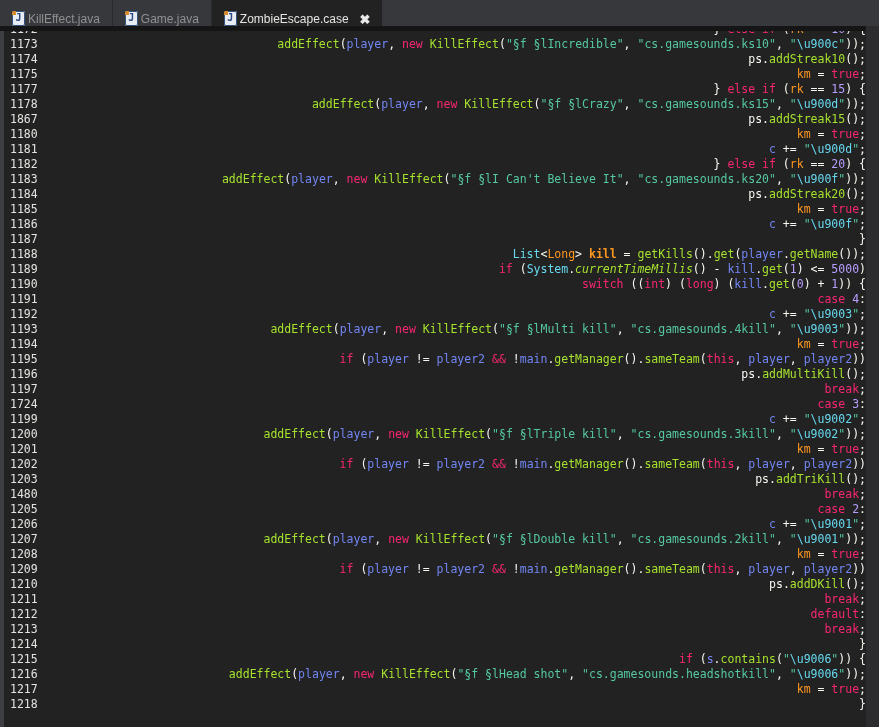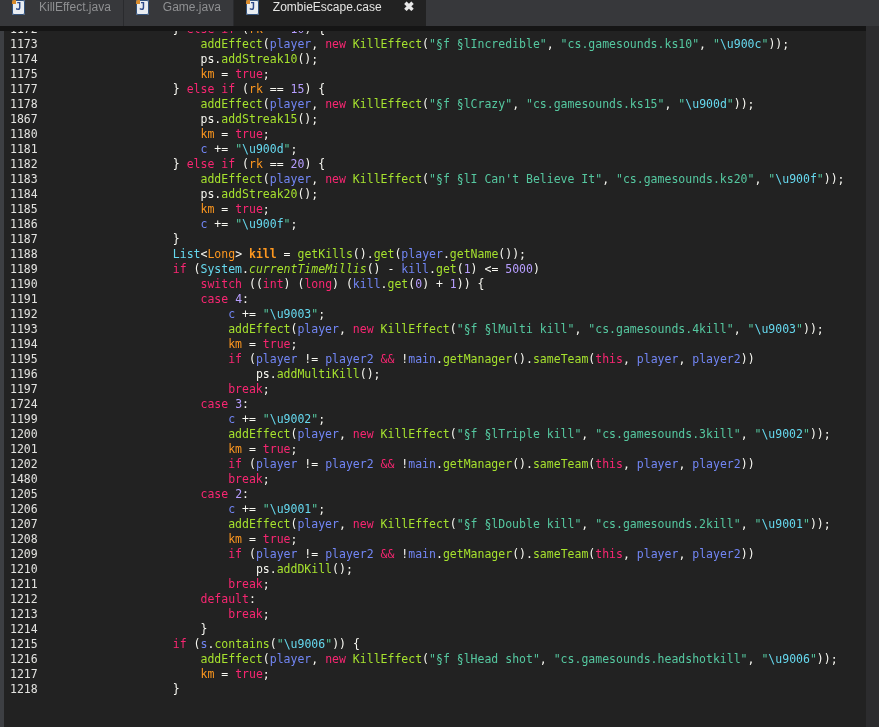--- a/index.html
+++ b/index.html
@@ -7,21 +7,21 @@
     width:879px;height:727px;overflow:hidden;position:relative;
     background:#222222;font-family:"Liberation Sans",sans-serif;
     -webkit-font-smoothing:antialiased;
   }
   
   #tabbar{
     position:absolute;top:0;left:0;right:0;height:26px;
     background:#37383b;display:flex;align-items:stretch;z-index:10;
   }
   .tab{
-    display:flex;align-items:flex-start;gap:14px;padding:0 12px;
+    display:flex;align-items:flex-end;gap:3px;padding:0 12px;
     color:#8f9092;font-size:12px;cursor:default;
     border-right:1px solid rgba(0,0,0,.22);
   }
   .tab.active{
     background:#222222;color:#e4e4e2;border-right:none;
   }
   .jicon{
     width:13px;height:15px;border-radius:2px;background:#e9edf2;
     position:relative;display:inline-block;flex:0 0 13px;
     box-shadow:inset 0 0 0 1px #33537e;
@@ -43,21 +43,21 @@
     overflow:hidden;background:#222222;
   }
   #topstrip{
     position:absolute;top:0;left:0;right:-13px;height:5px;background:#151515;z-index:3;
   }
   #leftstrip{
     position:absolute;top:0;left:0;bottom:0;width:4px;background:#3d3f43;z-index:2;
   }
   #rows{position:absolute;top:-4px;left:0;right:0;z-index:1;}
   .row{display:flex;height:15px;line-height:15px;
-       font-family:"DejaVu Sans Mono",monospace;font-size:11.5px;}
+       font-family:"DejaVu Sans Mono",monospace;font-size:11.5px;justify-content:space-between;}
   .ln{flex:0 0 46px;padding-left:10px;color:#e3e3e0;}
   .code{white-space:pre;padding-left:6px;color:#f8f8f2;}
   
   .tk-pl{color:#f8f8f2;}
   .tk-kw{color:#f92672;}
   .tk-fn{color:#a6e22e;}
   .tk-it{color:#a6e22e;font-style:italic;}
   .tk-ty{color:#66d9ef;}
   .tk-or{color:#fd971f;}
   .tk-ob{color:#fd971f;font-weight:bold;}
@@ -205,20 +205,24 @@
       </div>
       <div class="row">
         <span class="ln">1201</span>
         <span class="code">                        <span class="tk-or">km</span><span class="tk-pl"> = </span><span class="tk-kw">true</span><span class="tk-pl">;</span></span>
       </div>
       <div class="row">
         <span class="ln">1202</span>
         <span class="code">                        <span class="tk-kw">if</span><span class="tk-pl"> (</span><span class="tk-vb">player</span><span class="tk-pl"> != </span><span class="tk-vb">player2</span><span class="tk-pl"> </span><span class="tk-kw">&amp;&amp;</span><span class="tk-pl"> !</span><span class="tk-vb">main</span><span class="tk-pl">.</span><span class="tk-fn">getManager</span><span class="tk-pl">().</span><span class="tk-fn">sameTeam</span><span class="tk-pl">(</span><span class="tk-kw">this</span><span class="tk-pl">, </span><span class="tk-vb">player</span><span class="tk-pl">, </span><span class="tk-vb">player2</span><span class="tk-pl">))</span></span>
       </div>
       <div class="row">
+        <span class="ln">1203</span>
+        <span class="code">                            <span class="tk-pl">ps.</span><span class="tk-fn">addTriKill</span><span class="tk-pl">();</span></span>
+      </div>
+      <div class="row">
         <span class="ln">1480</span>
         <span class="code">                        <span class="tk-kw">break</span><span class="tk-pl">;</span></span>
       </div>
       <div class="row">
         <span class="ln">1205</span>
         <span class="code">                    <span class="tk-kw">case</span><span class="tk-pl"> </span><span class="tk-nu">2</span><span class="tk-pl">:</span></span>
       </div>
       <div class="row">
         <span class="ln">1206</span>
         <span class="code">                        <span class="tk-vb">c</span><span class="tk-pl"> += </span><span class="tk-st">"</span><span class="tk-es">\u9001</span><span class="tk-st">"</span><span class="tk-pl">;</span></span>

